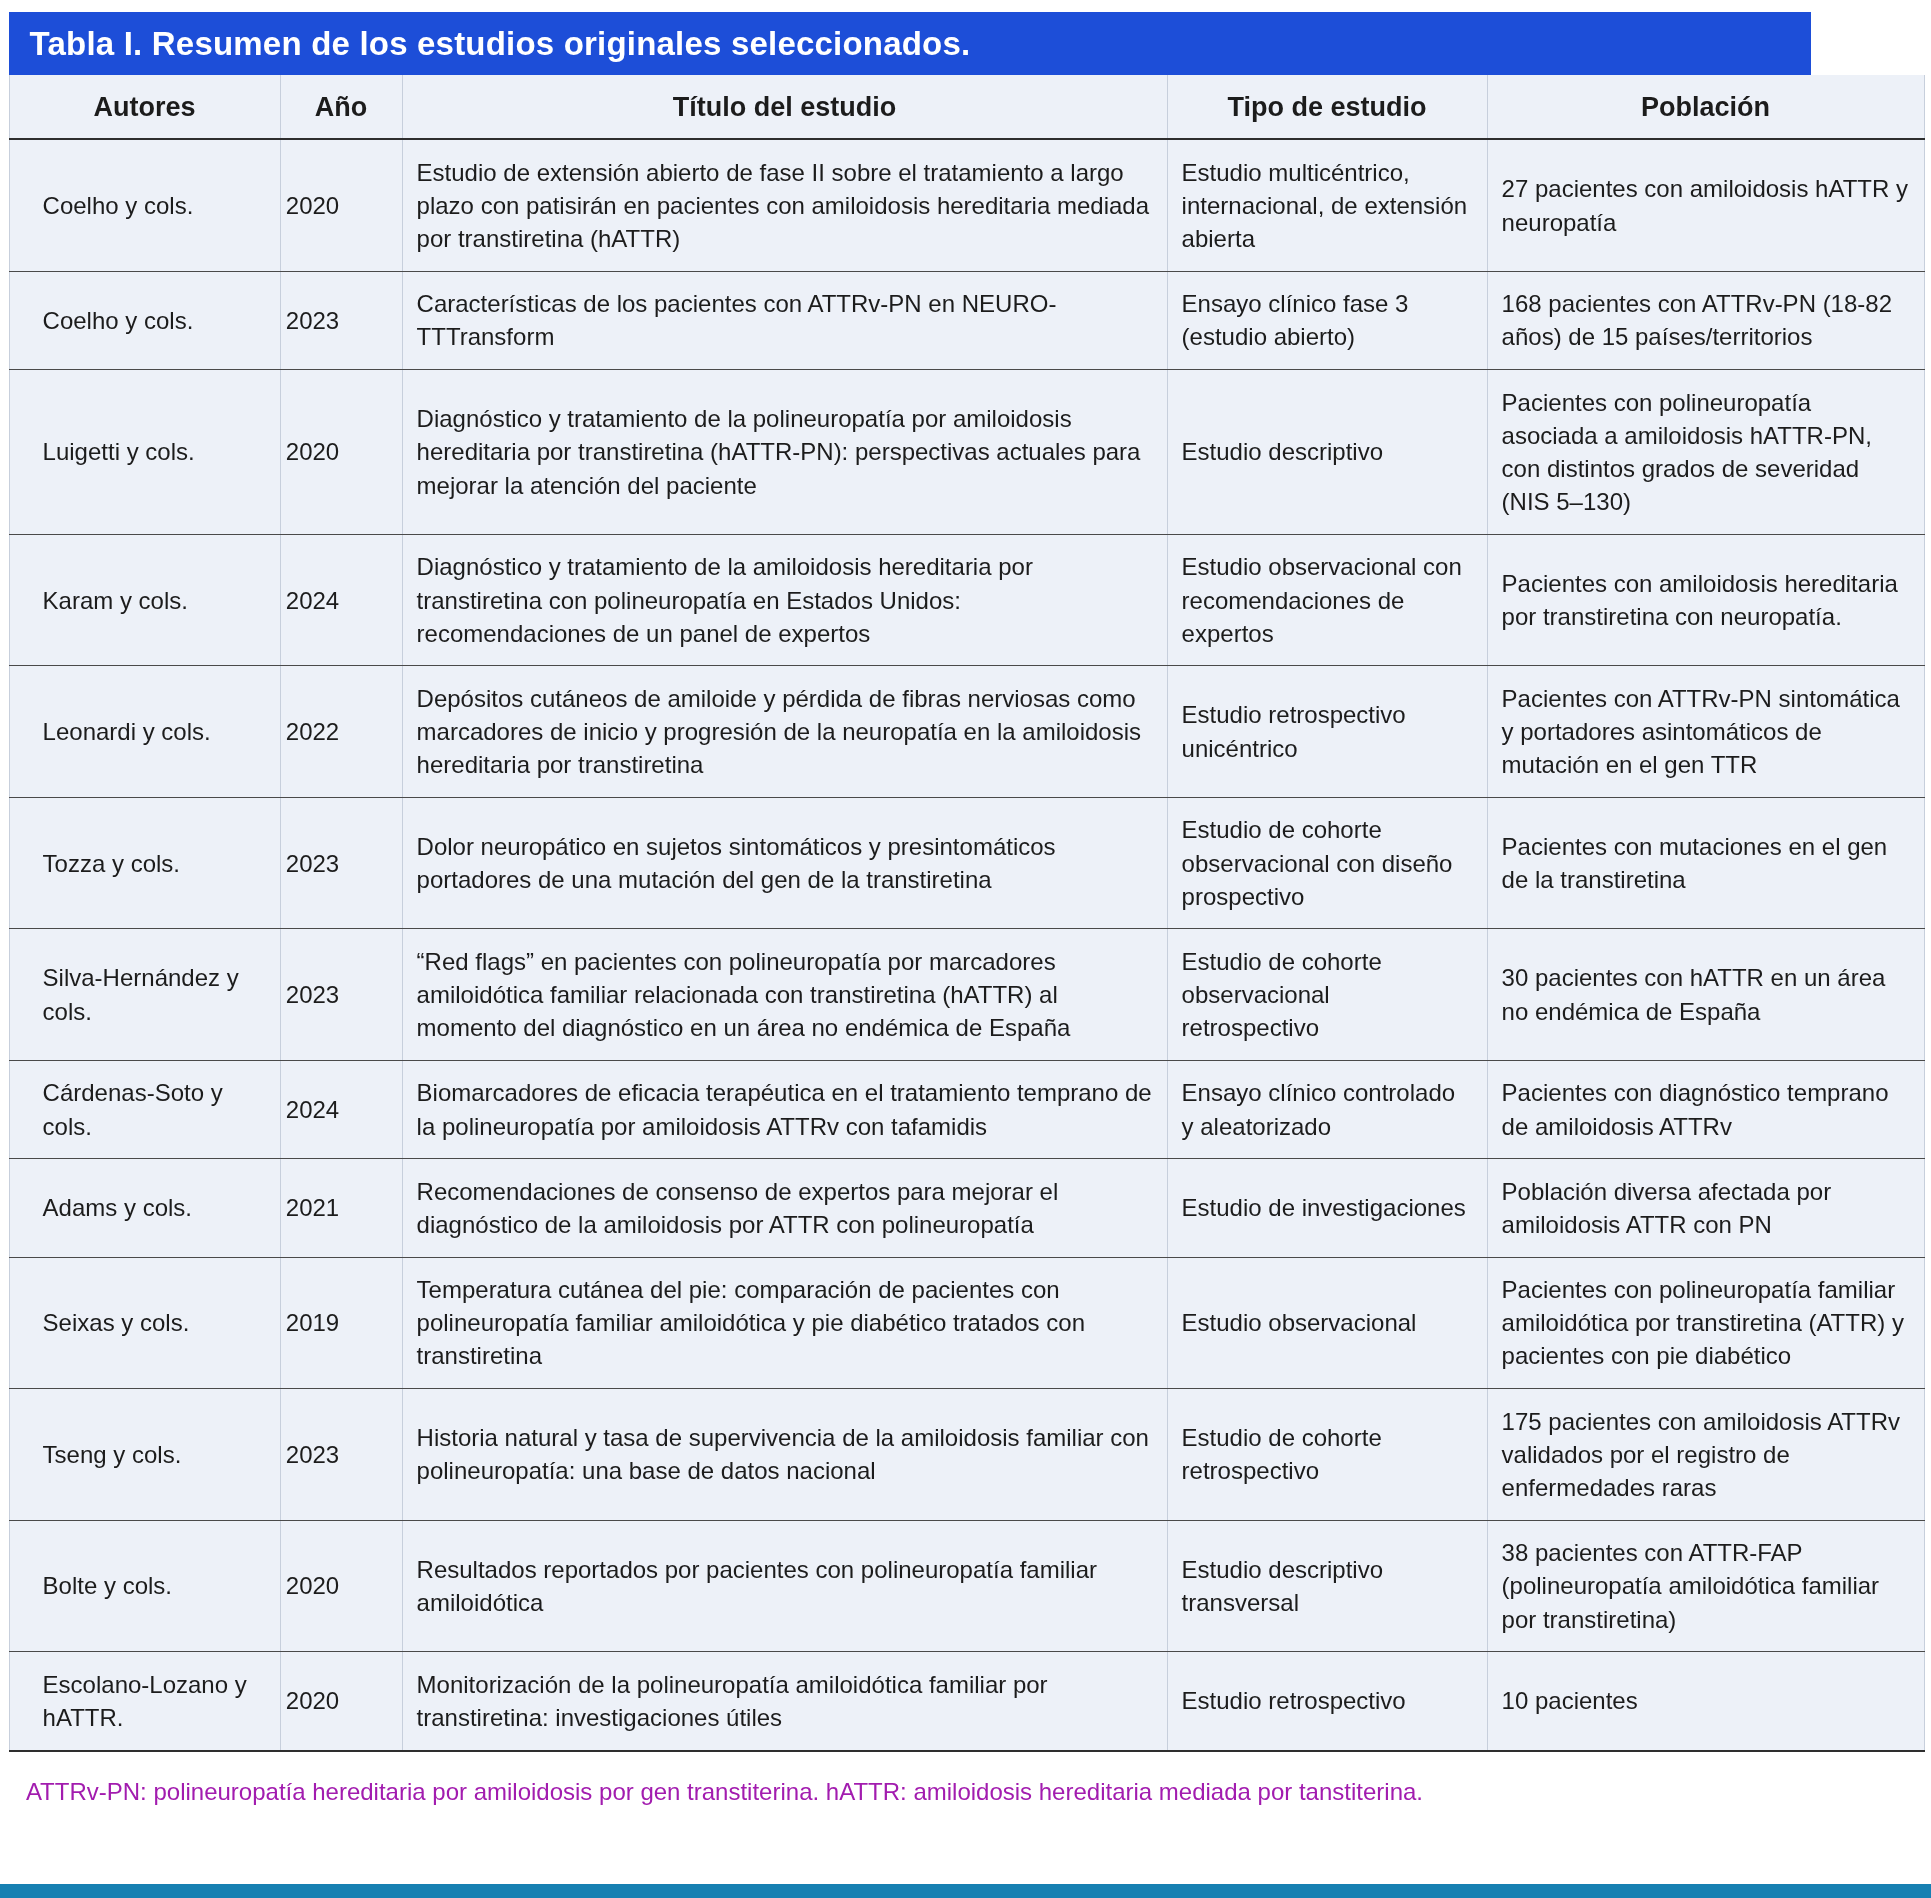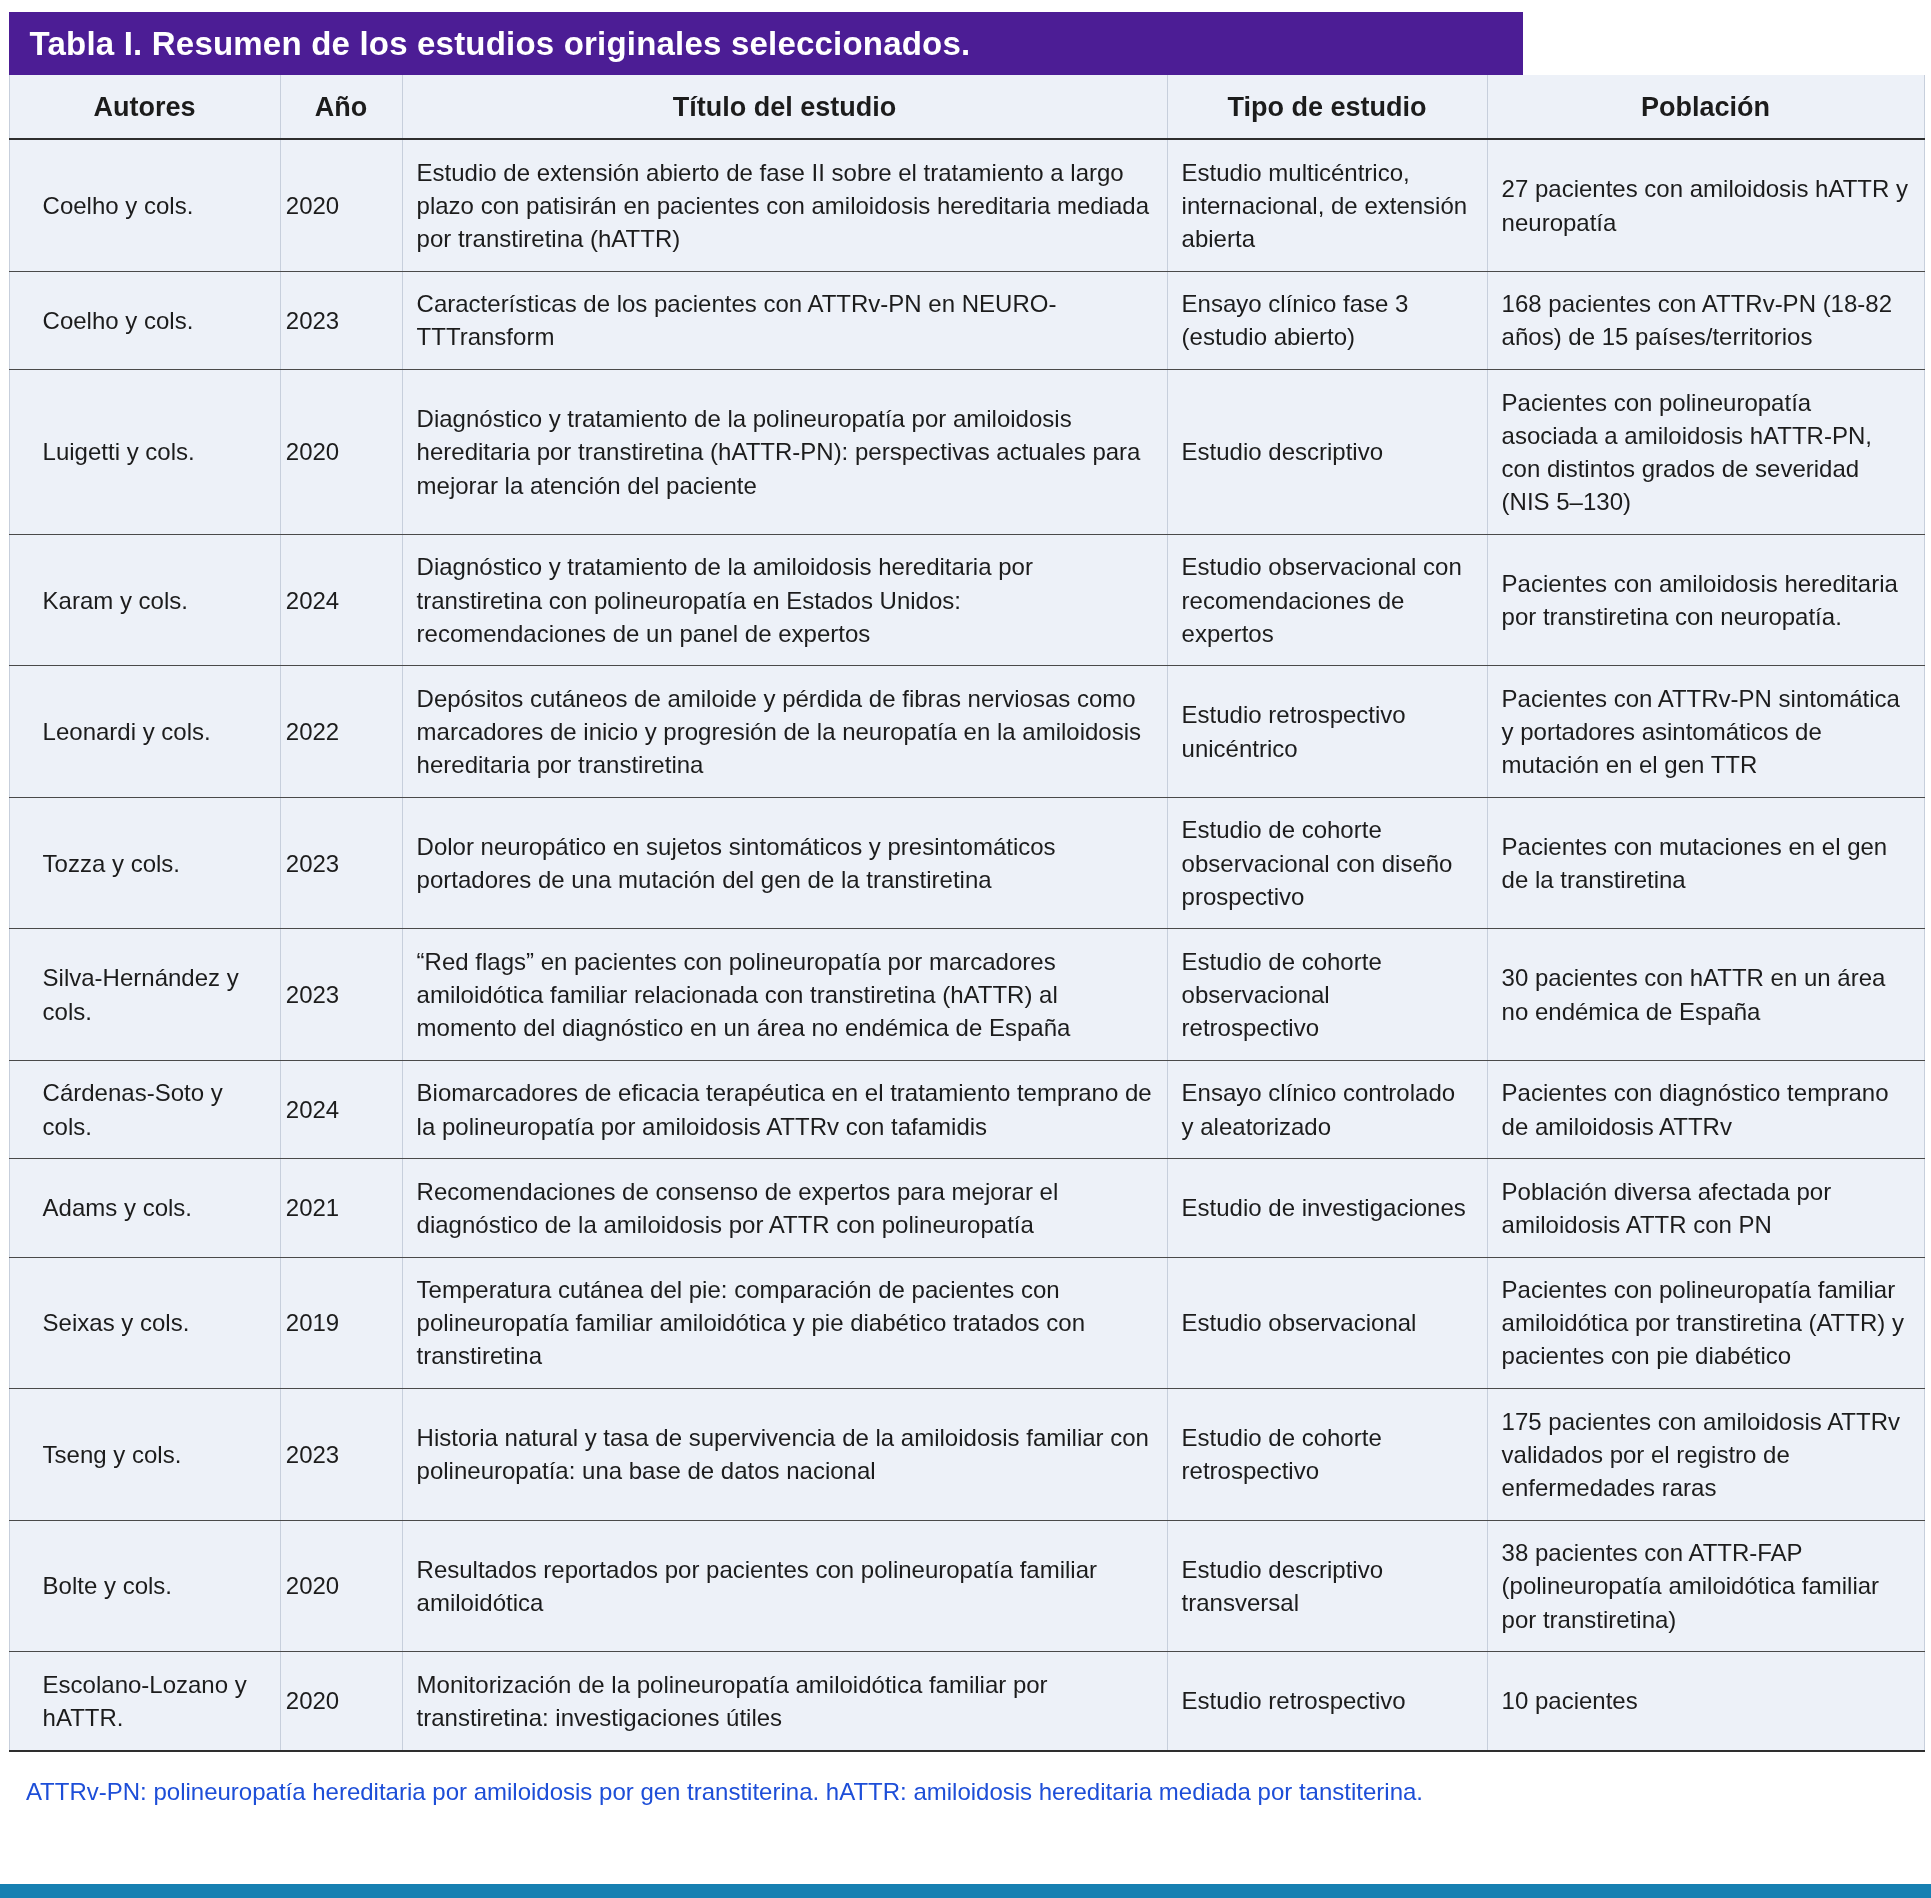--- a/index.html
+++ b/index.html
@@ -12,23 +12,23 @@
   .page {
     position: relative;
     width: 1932px;
     height: 1898px;
     box-sizing: border-box;
     padding: 12px 8.6px 0 8.6px;
     overflow: hidden;
     background: #ffffff;
   }
   .title-bar {
-    width: 1514px;
-    box-sizing: border-box;
-    background: #4c1d95;
+    width: 1802px;
+    box-sizing: border-box;
+    background: #1d4ed8;
     color: #ffffff;
     font-size: 33px;
     font-weight: bold;
     padding: 13px 21px 12px 21px;
     letter-spacing: 0.2px;
   }
   table.studies {
     width: 1914px;
     border-collapse: collapse;
     table-layout: fixed;
@@ -68,21 +68,21 @@
     text-align: left;
     padding-left: 5.2px;
     padding-right: 5.2px;
   }
   tbody td.cell-autores { padding-left: 33px; }
   .footnote {
     width: 1914px;
     box-sizing: border-box;
     font-size: 24px;
     padding: 26px 17.3px 0 17.3px;
-    color: #1d4ed8;
+    color: #a21caf;
   }
   .bottom-bar {
     position: absolute;
     left: 0;
     bottom: 0;
     width: 1932px;
     height: 14px;
     background: #1780B2;
   }
 </style>

